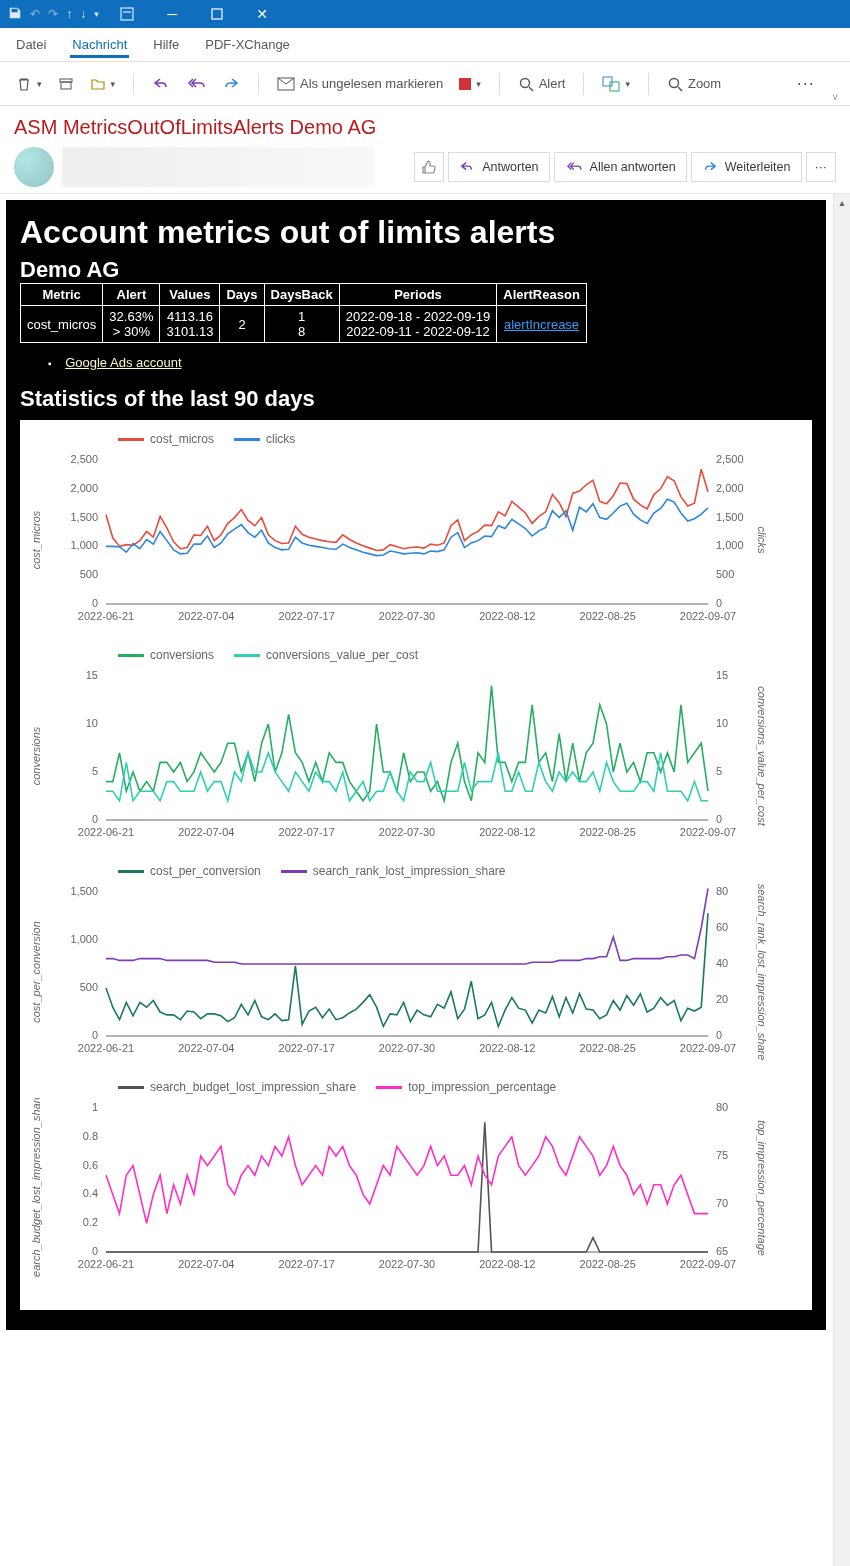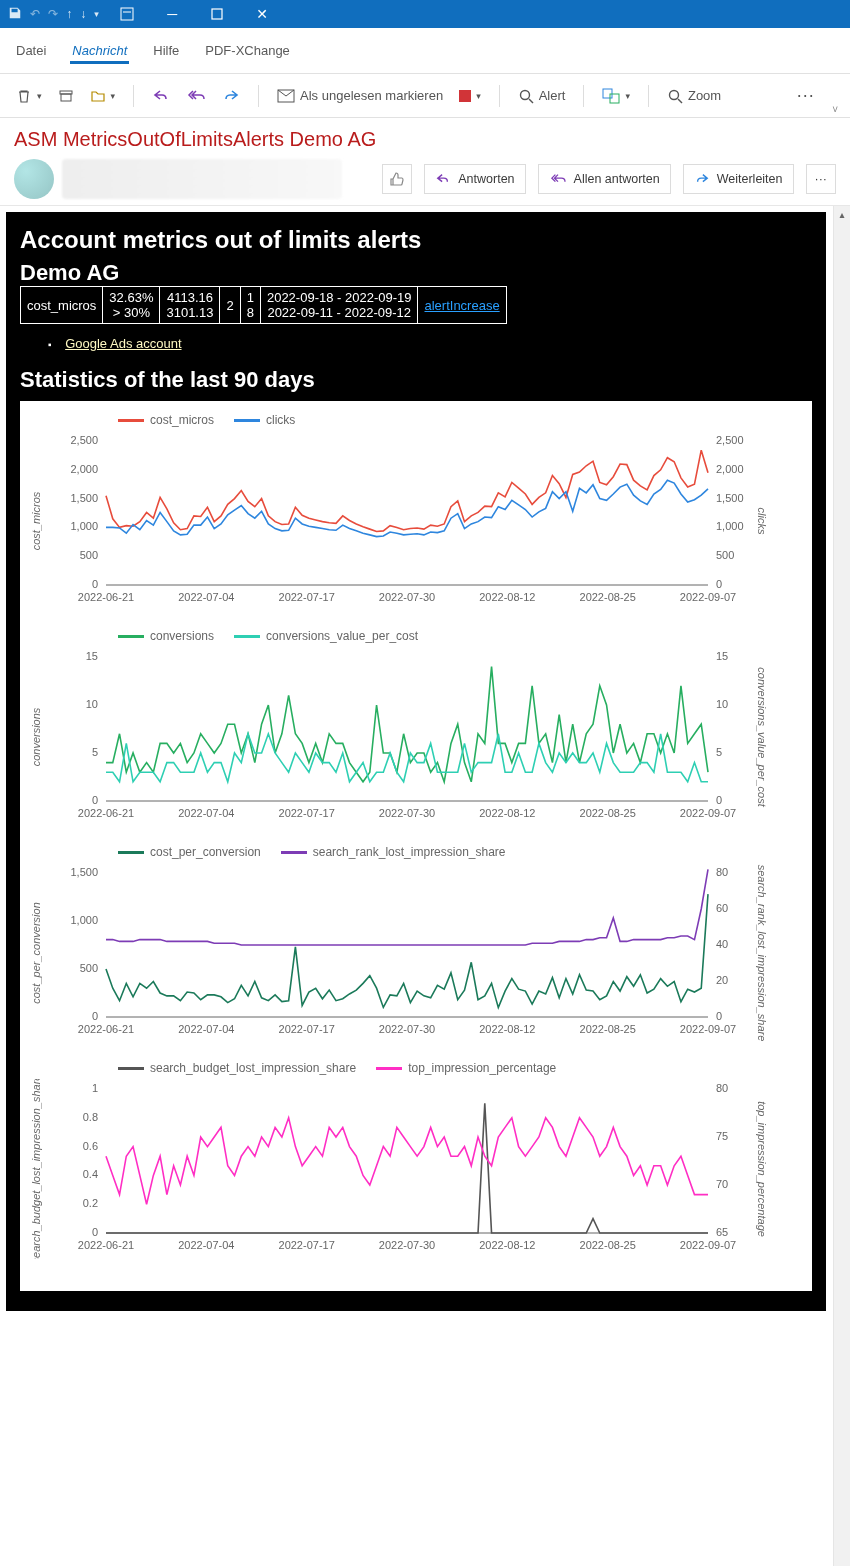--- a/index.html
+++ b/index.html
@@ -25,30 +25,30 @@
   .titlebar .title { flex: 1; text-align: center; }
   .titlebar .wincontrols { display: flex; }
   .titlebar .wincontrols div {
     width: 45px; height: 28px; display: flex;
     align-items: center; justify-content: center;
     font-size: 14px;
   }
 
   
   .menubar {
-    height: 46px;
+    height: 34px;
     display: flex;
     align-items: center;
     gap: 22px;
     padding: 0 14px;
     border-bottom: 1px solid #e1e1e1;
     font-size: 13px;
   }
   .menubar .tab { padding: 6px 2px; color: #5a5a5a; cursor: pointer; }
-  .menubar .tab.active { color: #106ebe; border-bottom: 3px solid #106ebe; padding-bottom: 3px; font-style: italic; }
+  .menubar .tab.active { color: #106ebe; border-bottom: 3px solid #106ebe; padding-bottom: 3px; }
 
   
   .toolbar {
     height: 44px;
     display: flex;
     align-items: center;
     gap: 10px;
     padding: 0 12px;
     border-bottom: 1px solid #e1e1e1;
     color: #555;
@@ -76,21 +76,21 @@
     gap: 8px;
   }
   .msg-header .avatar { width: 40px; height: 40px; border-radius: 50%; background: radial-gradient(circle at 30% 30%, #6cc, #2a8a8a); opacity:.5;}
   .msg-header .blurred {
     flex: 1;
     height: 40px;
     border-radius: 4px;
     background: linear-gradient(90deg, #eee, #f8f8f8);
     filter: blur(1px);
   }
-  .msg-header .btns { display: flex; gap: 12px; margin-left: 32px; }
+  .msg-header .btns { display: flex; gap: 4px; margin-left: 32px; }
   .msg-header .obtn {
     border: 1px solid #dcdcdc;
     padding: 6px 10px;
     display: flex;
     align-items: center;
     gap: 7px;
     font-size: 12.5px;
     color: #3a3a3a;
     cursor: pointer;
     background: #fff;
@@ -114,21 +114,21 @@
     position: absolute; right: 0; top: 0; bottom: 0; width: 17px;
     background: #f1f1f1; border-left: 1px solid #e5e5e5;
   }
   .scrolltrack .arrow { height: 17px; display:flex;align-items:center;justify-content:center;color:#666;font-size:10px;}
   .bodyframe {
     position: absolute; left: 6px; right: 24px; top: 6px;
     background: #000; color: #fff;
     padding: 14px 14px 20px;
   }
   .bodyframe h1 {
-    font-size: 24px; font-weight: 800; margin-bottom: 6px;
+    font-size: 32px; font-weight: 800; margin-bottom: 6px;
   }
   .bodyframe h2.subtitle { font-size: 22px; font-weight: 800; }
   .bodyframe h2.section  { font-size: 22px; font-weight: 800; margin: 16px 0 8px; }
 
   table.metric {
     border-collapse: collapse;
     font-size: 13px;
     color: #fff;
     margin-bottom: 12px;
   }
@@ -325,20 +325,29 @@
     <div class="arrow">▴</div>
 
   </div>
 
   <div class="bodyframe">
     <h1>Account metrics out of limits alerts</h1>
     <h2 class="subtitle">Demo AG</h2>
 
     <table class="metric">
       <tbody>
+          <tr>
+        <th>Metric</th>
+        <th>Alert</th>
+        <th>Values</th>
+        <th>Days</th>
+        <th>DaysBack</th>
+        <th>Periods</th>
+        <th>AlertReason</th>
+      </tr>
       <tr>
         <td class="left">cost_micros</td>
         <td>
           <span>32.63%</span><br>
           <span>&gt; 30%</span>
         </td>
         <td>
           <span>4113.16</span><br>
           <span>3101.13</span>
         </td>

